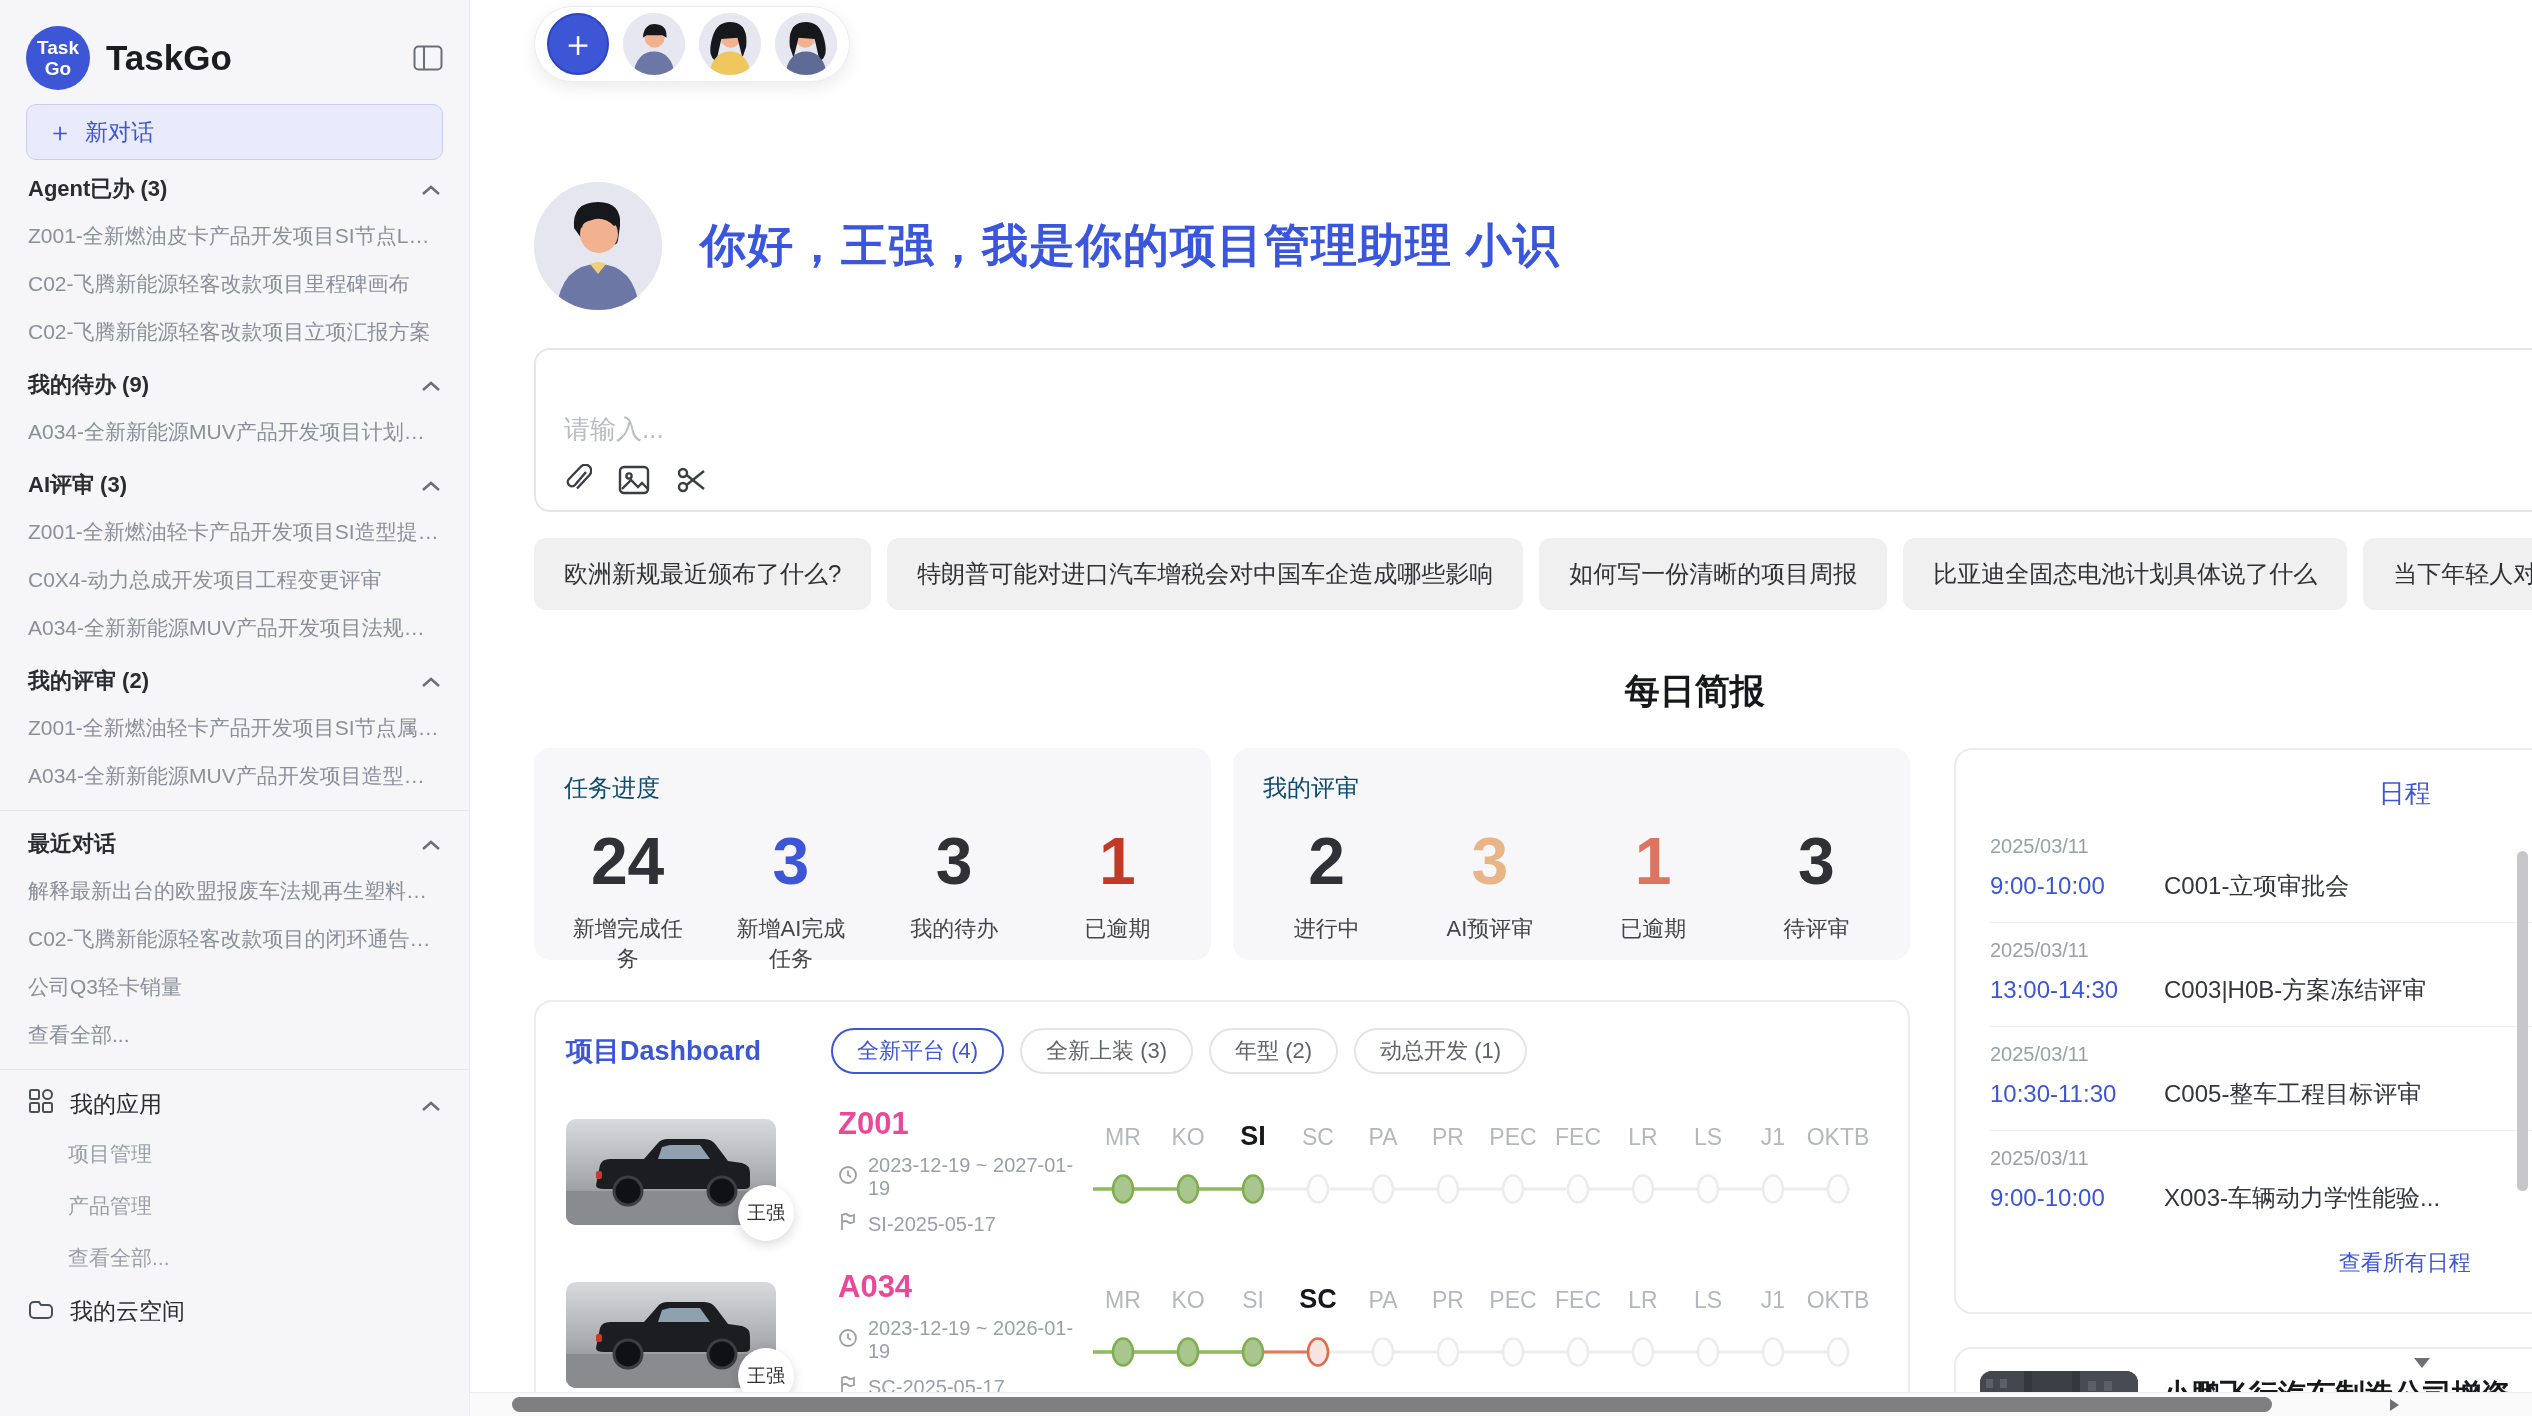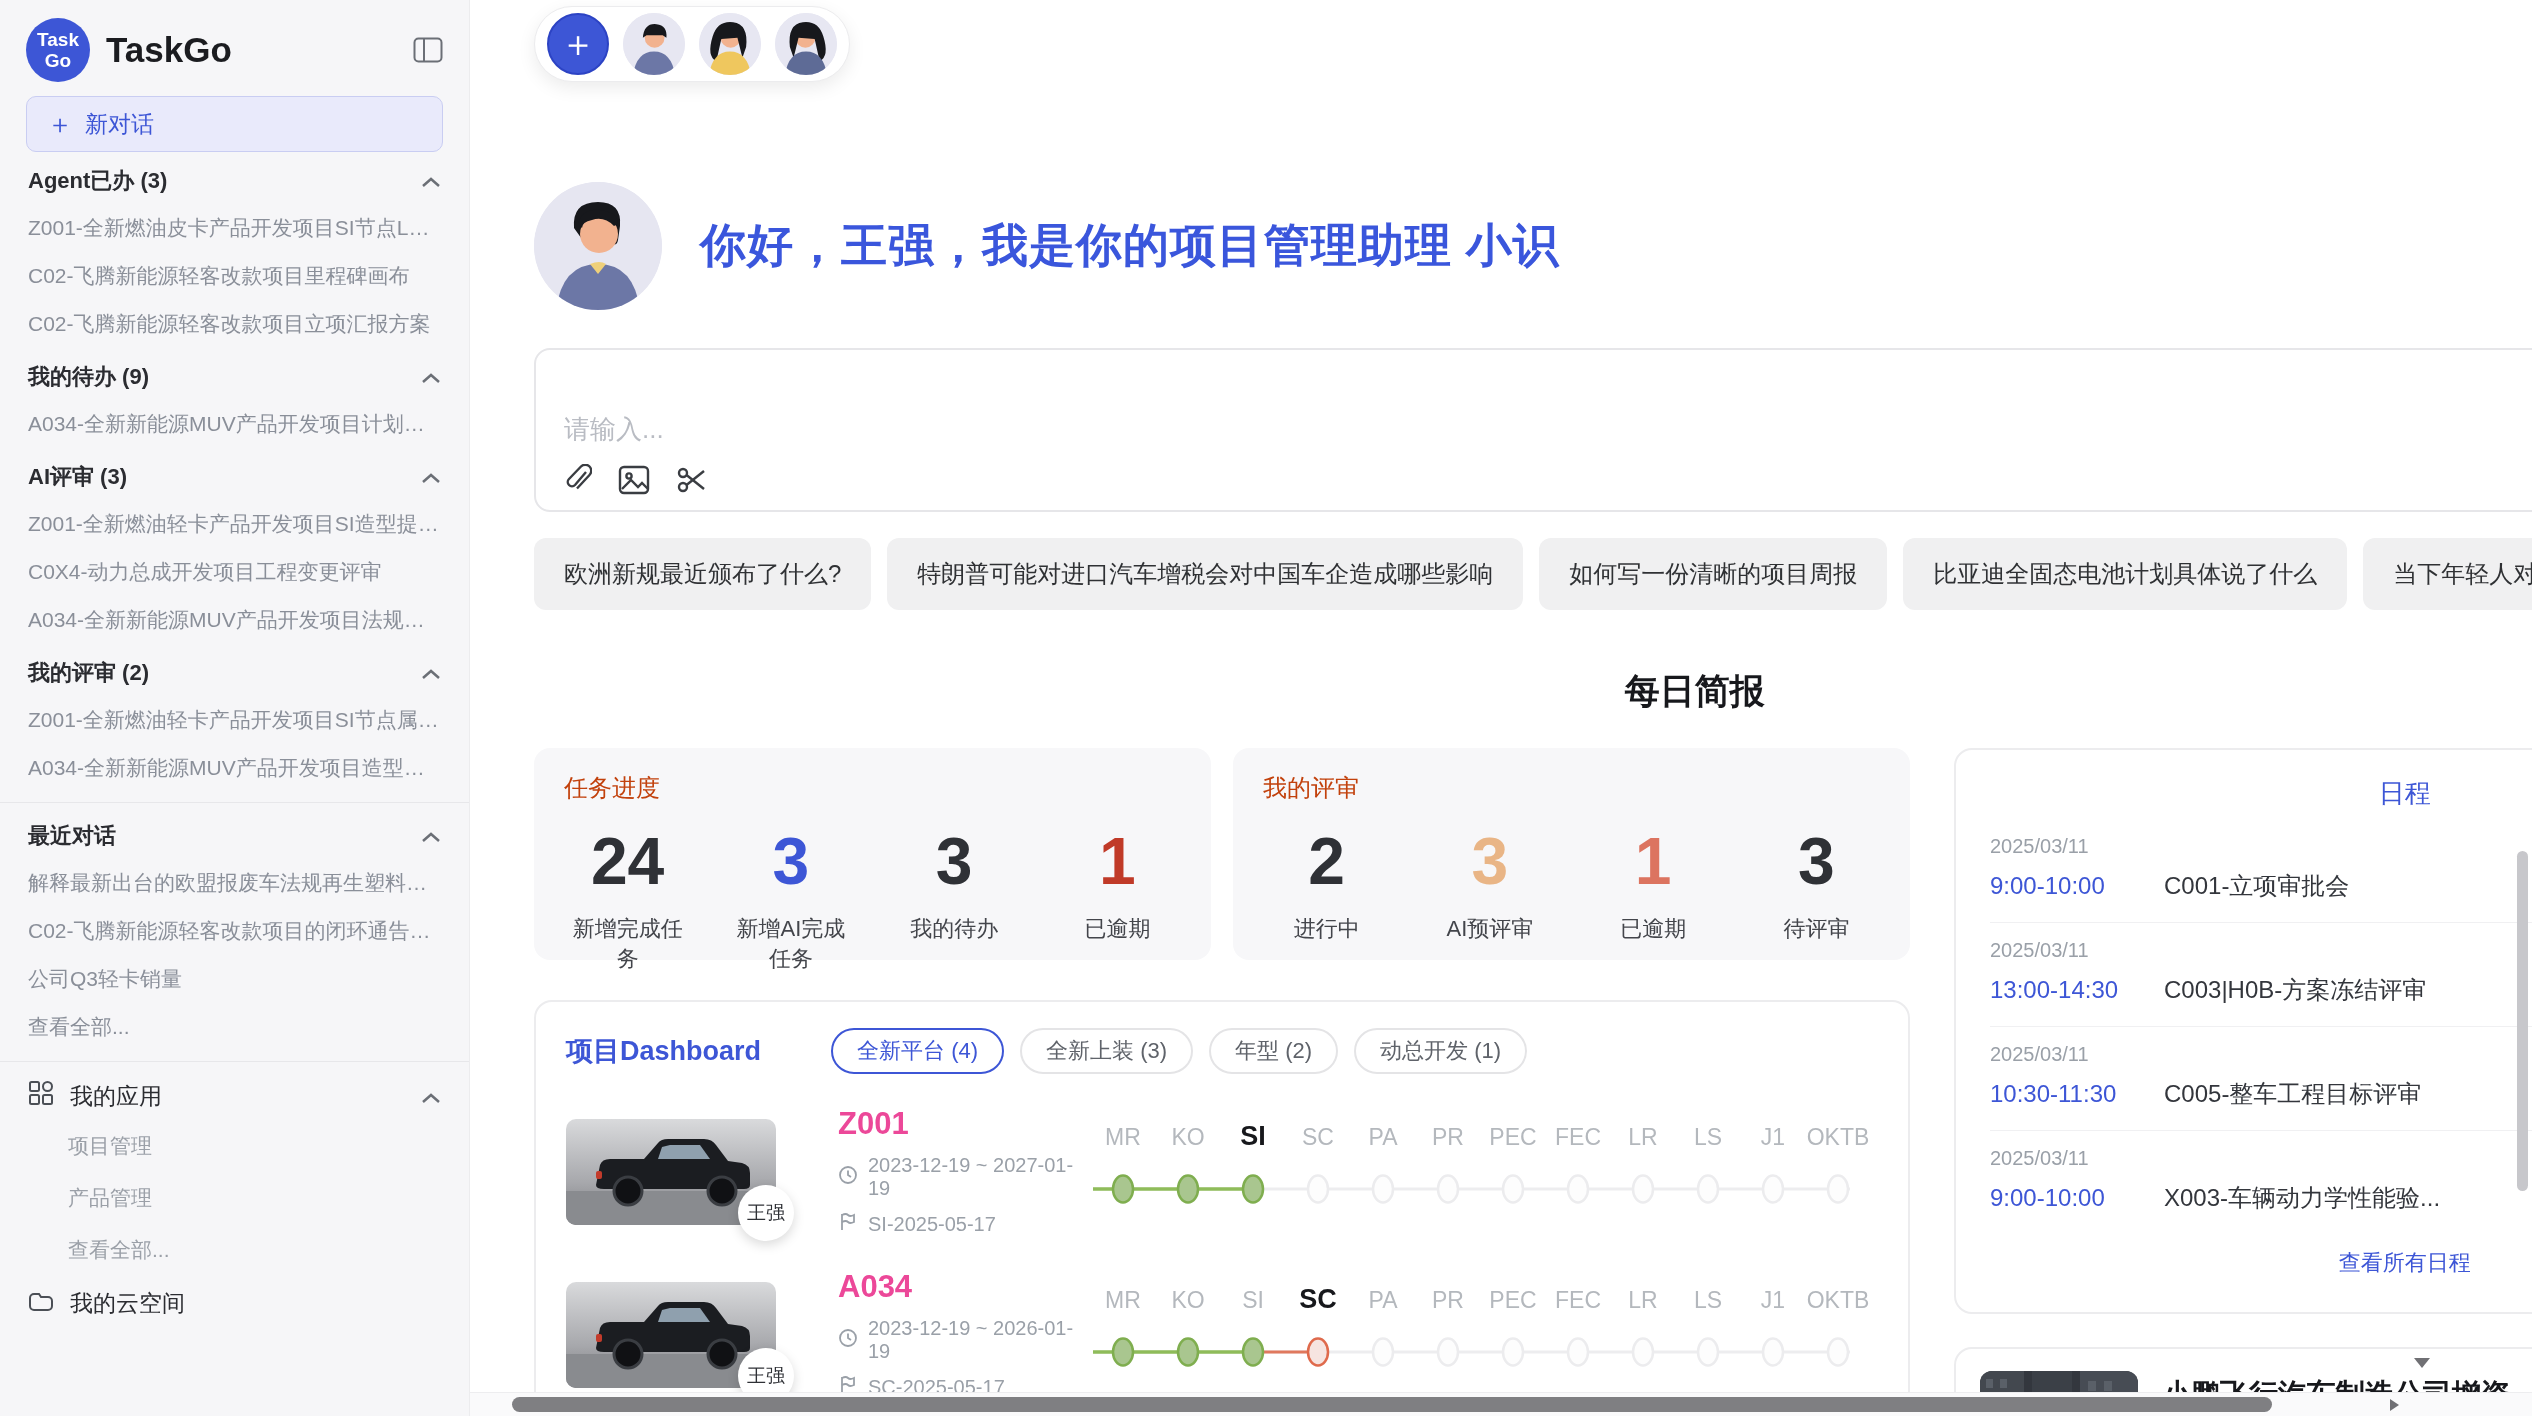--- a/index.html
+++ b/index.html
@@ -1,21 +1,21 @@
 <!DOCTYPE html>
 <html><head>
 <meta charset="utf-8">
 <style>
   * { margin:0; padding:0; box-sizing:border-box; }
   html,body { width:2532px; height:1416px; overflow:hidden; }
   body { font-family:"Liberation Sans","DejaVu Sans",sans-serif; background:#fff; color:#2f3136; }
   .app { display:flex; width:2532px; height:1416px; position:relative; }
 
   
-  .sidebar { width:470px; height:100%; background:#F6F6F8; border-right:1px solid #ECECEE; padding:4px 26px; flex:0 0 470px; overflow:hidden; }
+  .sidebar { width:470px; height:100%; background:#F6F6F8; border-right:1px solid #ECECEE; padding:12px 26px; flex:0 0 470px; overflow:hidden; }
   .side-header { height:92px; display:flex; align-items:center; gap:16px; }
   .logo-circle { width:64px; height:64px; border-radius:50%; background:#3D56D6; color:#fff; display:flex; flex-direction:column; align-items:center; justify-content:center; font-size:19px; line-height:21px; font-weight:600; }
   .app-title { font-size:35px; font-weight:700; color:#1b1c20; flex:1; }
   .icon-btn { background:none; border:none; cursor:pointer; display:flex; align-items:center; }
   .new-chat { width:100%; height:56px; border-radius:10px; background:#E9EAFB; border:1px solid #C9CDF2; color:#3D56D6; font-size:23px; display:flex; align-items:center; gap:12px; padding:0 20px; cursor:pointer; font-weight:500; }
   .new-chat .plus { font-size:26px; font-weight:400; }
   .side-section-header { display:flex; align-items:center; justify-content:space-between; padding:14px 2px 8px; font-size:22px; font-weight:700; color:#2b2c31; cursor:pointer; }
   .side-item { font-size:21px; color:#8A8F99; padding:10px 2px; white-space:nowrap; overflow:hidden; text-overflow:ellipsis; cursor:pointer; }
   .side-divider { border-top:1px solid #E7E7EA; margin:10px -26px 4px; }
   .side-row { display:flex; align-items:center; gap:16px; font-size:23px; color:#2b2c31; padding:12px 2px; cursor:pointer; }
@@ -46,21 +46,21 @@
 
   .briefing-header { margin-top:58px; position:relative; height:48px; }
   .briefing-header h2 { text-align:center; font-size:35px; font-weight:700; color:#17181c; }
 
   .content-grid { display:flex; gap:44px; margin-top:32px; }
   .left-col { flex:0 0 1340px; }
   .right-col { flex:1; }
 
   .stats-row { display:flex; gap:22px; }
   .stat-card { flex:1; background:#F7F7F9; border-radius:16px; height:212px; padding:24px 30px; }
-  .stat-card .sc-title { font-size:24px; color:#c2410c; font-weight:500; }
+  .stat-card .sc-title { font-size:24px; color:#0c4a6e; font-weight:500; }
   .stat-cells { display:flex; margin-top:14px;gap:36px; }
   .stat-cell { flex:1; text-align:center; }
   .stat-num { font-size:66px; font-weight:600; line-height:86px; }
   .stat-label { font-size:22px; color:#43454b; margin-top:10px; }
 
   .dashboard-card { margin-top:40px; border:2px solid #ECECEE; border-radius:18px; padding:26px 30px; height:441px; overflow:hidden; background:#fff; }
   .dash-header { display:flex; align-items:center; gap:70px; }
   .dash-title { font-size:27px; font-weight:600; color:#3D56D6; }
   .dash-pills { display:flex; gap:16px; }
   .dash-pill { height:46px; border-radius:23px; border:2px solid #E4E4E6; background:#fff; padding:0 24px; font-size:22px; color:#5f636a; display:flex; align-items:center; cursor:pointer; }

